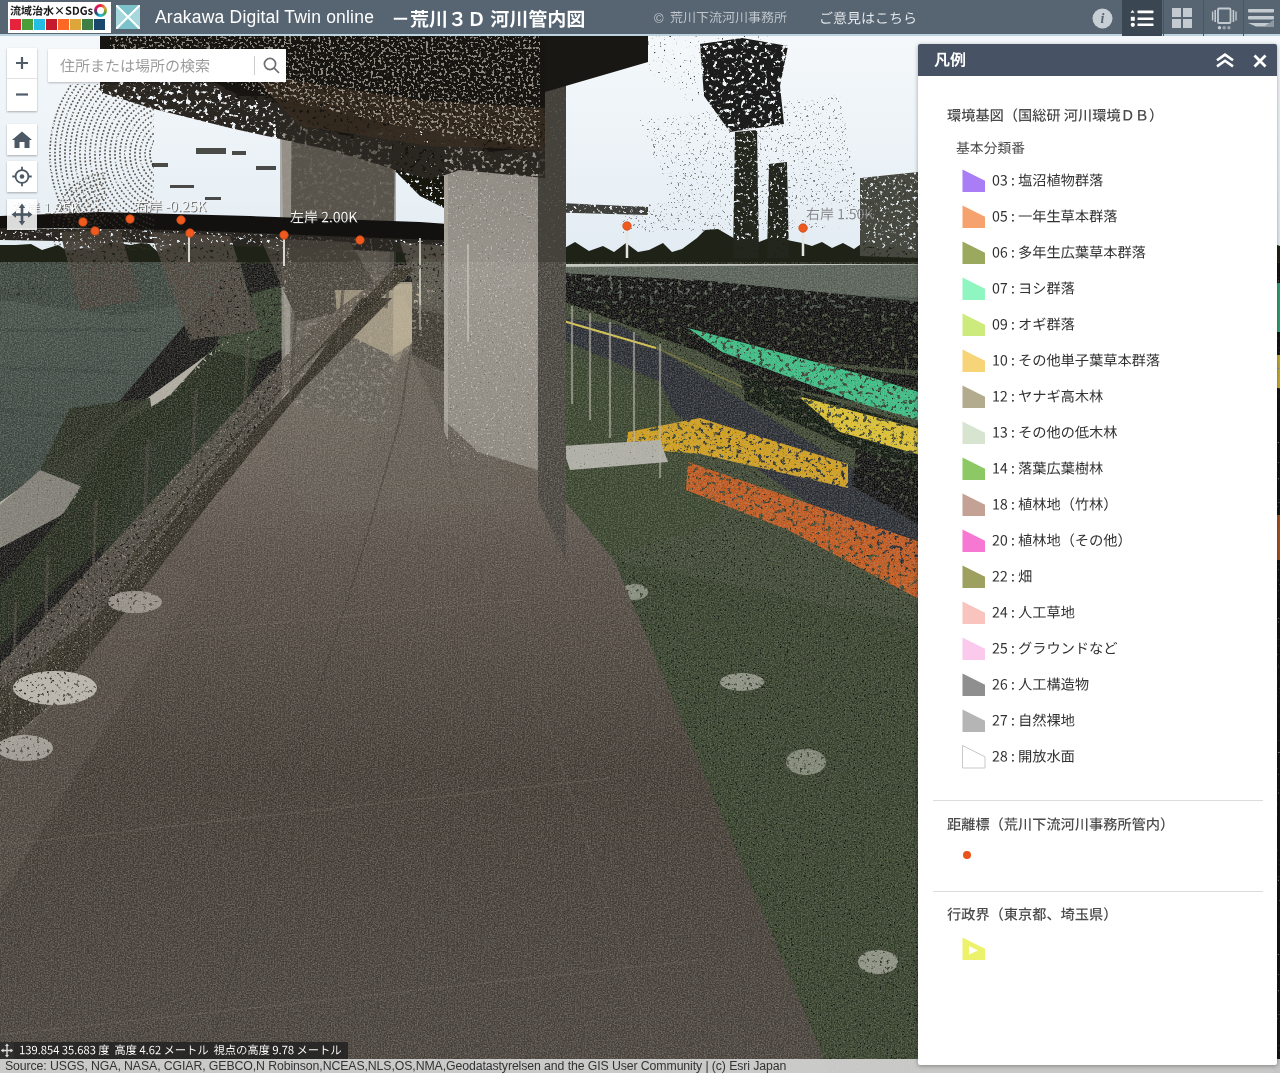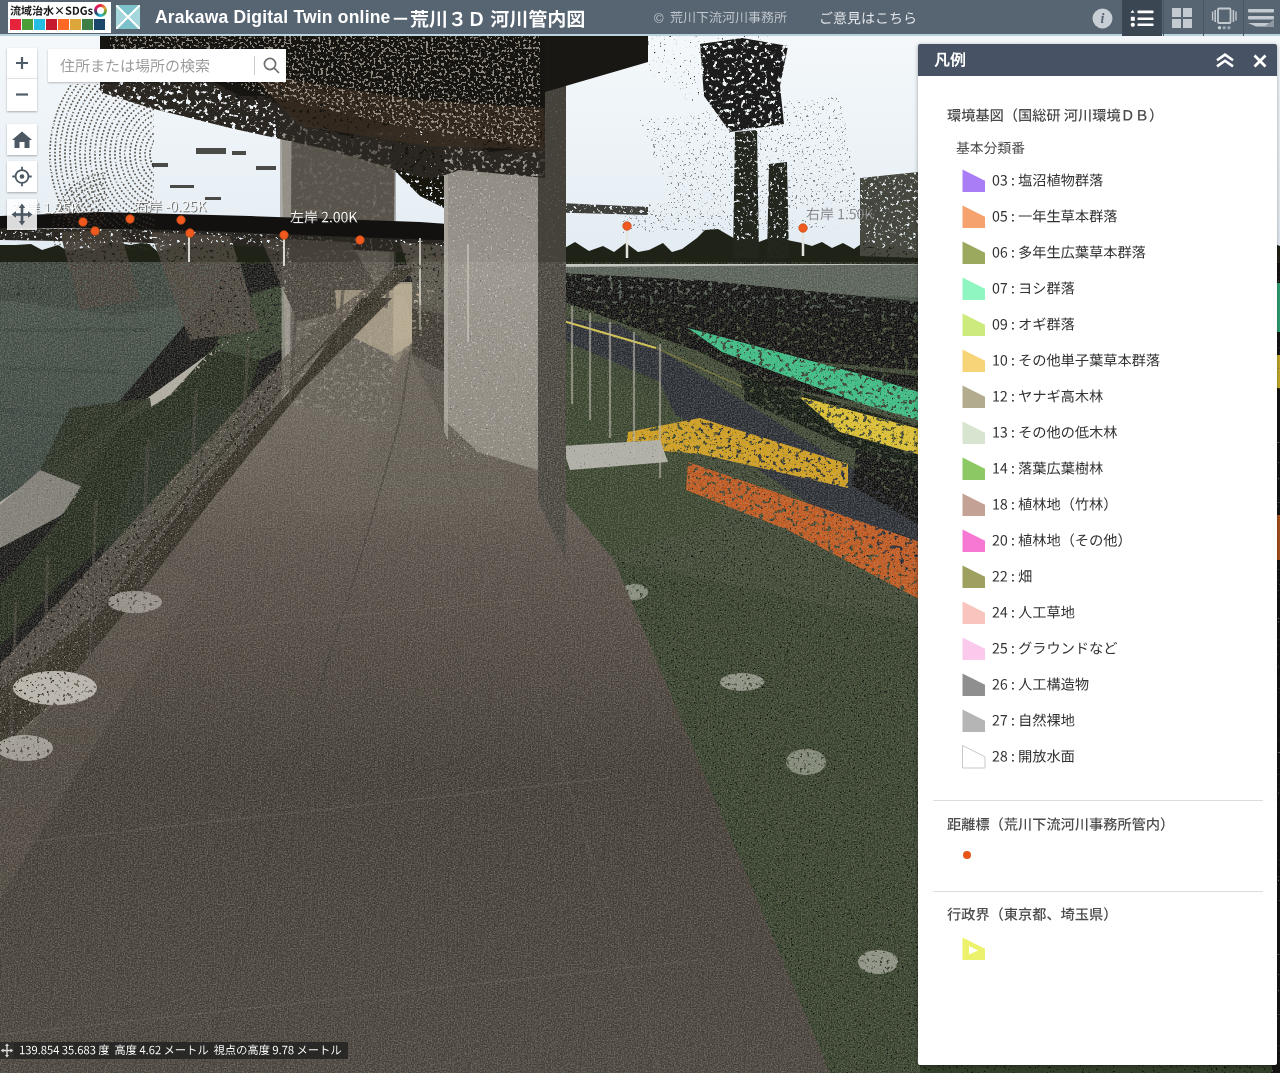--- a/index.html
+++ b/index.html
@@ -1,20 +1,20 @@
 <!DOCTYPE html>
 <html><head><meta charset="utf-8"><style>
 *{margin:0;padding:0;box-sizing:border-box}
 html,body{width:1280px;height:1073px;overflow:hidden;background:#dfe9f0;font-family:"Liberation Sans",sans-serif}
 #app{position:relative;width:1280px;height:1073px}
 #hdr{position:absolute;left:0;top:0;width:1280px;height:36px;background:#576573;border-bottom:2px solid #bad3de}
 .hbtn{position:absolute;top:0;height:36px;width:40px}
 #logo{position:absolute;left:8px;top:2px;width:103px;height:31px;background:#fff}
 #xlogo{position:absolute;left:116px;top:5px;width:24px;height:24px;background:#8fccd2}
-#title{position:absolute;left:155px;top:7px;color:#fff;font-size:17.5px;font-weight:bold;letter-spacing:0.2px}
+#title{position:absolute;left:155px;top:7px;color:#fff;font-size:17.5px;font-weight:normal;letter-spacing:0.2px}
 #copy{position:absolute;left:654px;top:11px;color:#c2c8cd;font-size:13px}
 .mapbtn{position:absolute;width:30px;background:#fff;box-shadow:0 1px 2px rgba(0,0,0,0.3)}
 #srch{position:absolute;left:48px;top:49px;width:238px;height:33px;background:#fff;box-shadow:0 1px 2px rgba(0,0,0,0.25)}
 #srchsep{position:absolute;left:254px;top:56px;width:1px;height:19px;background:#ccc}
 #panel{position:absolute;left:918px;top:44px;width:359px;height:1021px;background:#fff;border-radius:2px;box-shadow:0 1px 4px rgba(0,0,0,0.35)}
 #phead{position:absolute;left:0;top:0;width:359px;height:32px;background:#475364;border-radius:2px 2px 0 0}
 .pdiv{position:absolute;left:933px;width:330px;height:1px;background:#dcdcdc}
 #coordbar{position:absolute;left:14px;top:1042px;height:17px;background:rgba(34,34,34,0.85);color:#fff}
 #attrib{position:absolute;left:0;top:1059px;width:1280px;height:14px;background:rgba(213,213,213,0.92);color:#323232;font-size:12.3px;letter-spacing:-0.1px;line-height:15px;padding-left:5px;overflow:hidden}
 svg{display:block}
@@ -468,20 +468,21 @@
     </div>
 <div id="srch"></div>
     <div id="srchsep"></div>
 <svg style="position:absolute;left:60px;top:53.6px;overflow:visible" width="153" height="23" viewBox="0 -17.4 153 23">
       <path d="M5.1 -9.6H14.2V-8.5H5.1ZM5.6 -5.2H13.8V-4.2H5.6ZM4.7 -0.4H14.4V0.7H4.7ZM9.1 -9.3H10.2V0.3H9.1ZM7.1 -11.8 7.9 -12.6Q8.4 -12.3 9.1 -11.9Q9.7 -11.5 10.3 -11.1Q10.8 -10.7 11.2 -10.4L10.4 -9.5Q10.1 -9.8 9.5 -10.2Q9 -10.7 8.3 -11.1Q7.7 -11.5 7.1 -11.8ZM4.2 -12.6 5.2 -12.2Q4.7 -11 4 -9.7Q3.3 -8.5 2.5 -7.4Q1.8 -6.3 0.9 -5.5Q0.9 -5.6 0.8 -5.9Q0.6 -6.1 0.5 -6.3Q0.4 -6.5 0.3 -6.6Q1.1 -7.3 1.8 -8.3Q2.5 -9.2 3.1 -10.3Q3.7 -11.4 4.2 -12.6ZM2.6 -8.7 3.7 -9.8 3.7 -9.7V1.2H2.6Z M15.9 -11.8H22.4V-10.7H15.9ZM23.5 -7.5H29.5V-6.4H23.5ZM26.7 -6.8H27.8V1.2H26.7ZM23 -11.1 24.4 -10.8Q24.4 -10.6 24.1 -10.5V-7.1Q24.1 -6.2 24 -5.1Q24 -4.1 23.7 -3Q23.4 -1.9 22.9 -0.8Q22.4 0.3 21.6 1.2Q21.5 1 21.3 0.9Q21.2 0.7 21 0.6Q20.9 0.5 20.7 0.4Q21.5 -0.4 22 -1.4Q22.4 -2.3 22.6 -3.3Q22.9 -4.3 23 -5.3Q23 -6.3 23 -7.1ZM16.5 -9.2H17.5V-5.1Q17.5 -4.4 17.5 -3.6Q17.4 -2.7 17.3 -1.9Q17.2 -1 16.9 -0.2Q16.6 0.6 16.2 1.2Q16.1 1.1 16 1Q15.8 0.9 15.6 0.7Q15.5 0.6 15.3 0.5Q15.9 -0.3 16.1 -1.3Q16.3 -2.3 16.4 -3.3Q16.5 -4.3 16.5 -5.1ZM28.2 -12.4 29.2 -11.6Q28.4 -11.2 27.5 -10.9Q26.6 -10.6 25.6 -10.3Q24.6 -10 23.7 -9.8Q23.6 -10 23.5 -10.3Q23.4 -10.5 23.3 -10.7Q24.1 -10.9 25.1 -11.2Q26 -11.5 26.8 -11.8Q27.6 -12.1 28.2 -12.4ZM17.1 -9.2H22V-4.5H17.1V-5.5H20.9V-8.1H17.1Z M38.6 -11.9Q38.6 -11.7 38.5 -11.5Q38.5 -11.2 38.5 -10.9Q38.5 -10.7 38.5 -10.2Q38.5 -9.8 38.5 -9.2Q38.5 -8.6 38.5 -8.1Q38.5 -7.5 38.5 -7Q38.5 -6.3 38.5 -5.5Q38.6 -4.6 38.6 -3.9Q38.6 -3.1 38.7 -2.4Q38.7 -1.8 38.7 -1.4Q38.7 -0.9 38.5 -0.4Q38.2 0.1 37.6 0.4Q37 0.7 36.1 0.7Q34.4 0.7 33.6 0.1Q32.7 -0.4 32.7 -1.5Q32.7 -2.2 33.1 -2.7Q33.6 -3.2 34.3 -3.5Q35.1 -3.8 36.2 -3.8Q37.4 -3.8 38.4 -3.5Q39.5 -3.3 40.3 -2.8Q41.2 -2.4 41.9 -2Q42.5 -1.5 43 -1.1L42.3 -0.1Q41.8 -0.6 41.1 -1Q40.5 -1.5 39.7 -1.9Q38.9 -2.3 38 -2.6Q37.1 -2.8 36 -2.8Q35 -2.8 34.4 -2.5Q33.8 -2.1 33.8 -1.6Q33.8 -1.2 34.1 -1Q34.3 -0.7 34.7 -0.5Q35.2 -0.4 35.9 -0.4Q36.4 -0.4 36.7 -0.5Q37.1 -0.6 37.3 -0.9Q37.5 -1.2 37.5 -1.7Q37.5 -2.1 37.5 -2.8Q37.5 -3.5 37.4 -4.3Q37.4 -5.1 37.4 -5.8Q37.4 -6.5 37.4 -7Q37.4 -7.5 37.4 -8.1Q37.4 -8.6 37.4 -9.1Q37.4 -9.7 37.4 -10.1Q37.4 -10.6 37.4 -11Q37.4 -11.2 37.4 -11.5Q37.4 -11.8 37.3 -11.9ZM32.9 -10.3Q33.2 -10.2 33.7 -10.2Q34.2 -10.1 34.8 -10Q35.3 -10 35.8 -10Q36.3 -9.9 36.7 -9.9Q38.1 -9.9 39.6 -10.1Q41.1 -10.2 42.6 -10.4L42.5 -9.3Q41.7 -9.2 40.7 -9.1Q39.8 -9 38.7 -9Q37.7 -8.9 36.7 -8.9Q36.2 -8.9 35.5 -9Q34.7 -9 34 -9.1Q33.3 -9.1 32.9 -9.2ZM32.8 -7.1Q33.2 -7 33.7 -7Q34.2 -6.9 34.7 -6.9Q35.2 -6.9 35.7 -6.8Q36.2 -6.8 36.6 -6.8Q37.6 -6.8 38.7 -6.9Q39.7 -6.9 40.7 -7Q41.7 -7.1 42.7 -7.3L42.7 -6.1Q41.9 -6 41.2 -6Q40.4 -5.9 39.7 -5.8Q38.9 -5.8 38.2 -5.8Q37.4 -5.8 36.5 -5.8Q36 -5.8 35.4 -5.8Q34.7 -5.8 34 -5.9Q33.3 -5.9 32.8 -6Z M51.6 -11.8Q51.6 -11.6 51.5 -11.2Q51.4 -10.8 51.4 -10.6Q51.3 -10.1 51.1 -9.4Q51 -8.6 50.8 -7.9Q50.6 -7.1 50.4 -6.3Q50.2 -5.5 49.9 -4.6Q49.7 -3.7 49.3 -2.7Q49 -1.8 48.7 -0.9Q48.4 -0.1 48.1 0.5L46.8 0.1Q47.1 -0.5 47.5 -1.3Q47.8 -2.1 48.2 -3.1Q48.5 -4 48.8 -4.9Q49.1 -5.8 49.3 -6.6Q49.4 -7.1 49.6 -7.7Q49.7 -8.3 49.8 -8.9Q49.9 -9.4 50 -9.9Q50.1 -10.4 50.2 -10.7Q50.2 -11 50.2 -11.3Q50.2 -11.7 50.2 -11.9ZM48.3 -9.3Q49.1 -9.3 50.1 -9.4Q51.1 -9.5 52.1 -9.6Q53.1 -9.8 54 -10V-8.9Q53.1 -8.6 52.1 -8.5Q51.1 -8.3 50.1 -8.3Q49.1 -8.2 48.3 -8.2Q47.8 -8.2 47.4 -8.2Q47 -8.2 46.6 -8.2L46.5 -9.4Q47.1 -9.3 47.5 -9.3Q47.9 -9.3 48.3 -9.3ZM53.1 -7.2Q53.7 -7.3 54.4 -7.3Q55.1 -7.4 55.8 -7.4Q56.5 -7.4 57.1 -7.3Q57.8 -7.3 58.4 -7.2L58.4 -6.1Q57.8 -6.2 57.1 -6.2Q56.5 -6.3 55.8 -6.3Q55.1 -6.3 54.4 -6.2Q53.8 -6.2 53.1 -6.1ZM53.4 -3.6Q53.3 -3.2 53.2 -2.9Q53.2 -2.5 53.2 -2.2Q53.2 -2 53.3 -1.7Q53.4 -1.5 53.6 -1.3Q53.9 -1.1 54.4 -1Q54.9 -0.8 55.7 -0.8Q56.4 -0.8 57.2 -0.9Q57.9 -1 58.6 -1.1L58.6 0.1Q58 0.2 57.2 0.2Q56.5 0.3 55.7 0.3Q53.9 0.3 53 -0.3Q52 -0.8 52 -1.9Q52 -2.4 52.1 -2.8Q52.2 -3.2 52.3 -3.7Z M66 -8.9Q66.6 -8.8 67.2 -8.8Q67.9 -8.7 68.5 -8.7Q69.9 -8.7 71.2 -8.8Q72.6 -9 73.7 -9.2V-8Q72.5 -7.8 71.2 -7.7Q69.8 -7.6 68.5 -7.6Q67.9 -7.6 67.3 -7.7Q66.6 -7.7 66 -7.7ZM71.2 -11.6Q71.2 -11.3 71.2 -11.1Q71.2 -10.9 71.1 -10.7Q71.1 -10.4 71.1 -10Q71.1 -9.5 71.1 -9.1Q71.1 -8.6 71.1 -8.1Q71.1 -7.3 71.1 -6.4Q71.2 -5.6 71.2 -4.8Q71.3 -4 71.3 -3.3Q71.3 -2.5 71.3 -2Q71.3 -1.5 71.2 -1.1Q71.1 -0.6 70.8 -0.3Q70.5 0.1 70 0.3Q69.5 0.5 68.7 0.5Q67.2 0.5 66.4 -0.1Q65.6 -0.7 65.6 -1.7Q65.6 -2.3 66 -2.8Q66.3 -3.3 67 -3.6Q67.7 -3.9 68.7 -3.9Q69.7 -3.9 70.5 -3.7Q71.3 -3.5 71.9 -3.2Q72.6 -2.8 73.2 -2.4Q73.8 -2 74.2 -1.5L73.6 -0.5Q72.8 -1.3 72 -1.8Q71.2 -2.4 70.4 -2.7Q69.6 -3 68.6 -3Q67.8 -3 67.2 -2.7Q66.7 -2.3 66.7 -1.8Q66.7 -1.2 67.2 -0.9Q67.7 -0.6 68.5 -0.6Q69.2 -0.6 69.5 -0.8Q69.9 -1 70 -1.4Q70.2 -1.8 70.2 -2.3Q70.2 -2.7 70.1 -3.3Q70.1 -4 70 -4.9Q70 -5.7 70 -6.5Q69.9 -7.4 69.9 -8.1Q69.9 -8.9 69.9 -9.6Q69.9 -10.2 69.9 -10.6Q69.9 -10.8 69.9 -11.1Q69.9 -11.4 69.9 -11.6ZM63.8 -11.5Q63.8 -11.3 63.7 -11.1Q63.7 -11 63.6 -10.8Q63.6 -10.6 63.6 -10.4Q63.5 -10 63.4 -9.4Q63.3 -8.9 63.2 -8.2Q63.1 -7.5 63 -6.8Q62.9 -6.2 62.9 -5.5Q62.8 -4.9 62.8 -4.4Q62.8 -3.9 62.9 -3.4Q62.9 -2.9 63 -2.3Q63.1 -2.7 63.2 -3Q63.4 -3.4 63.5 -3.8Q63.7 -4.2 63.8 -4.5L64.4 -4Q64.3 -3.5 64 -2.9Q63.8 -2.3 63.6 -1.7Q63.5 -1.1 63.4 -0.7Q63.3 -0.6 63.3 -0.4Q63.3 -0.2 63.3 -0Q63.3 0.1 63.3 0.2Q63.3 0.4 63.4 0.5L62.3 0.6Q62.1 -0.3 61.9 -1.5Q61.7 -2.7 61.7 -4.2Q61.7 -5 61.8 -5.9Q61.9 -6.8 62 -7.7Q62.1 -8.6 62.2 -9.3Q62.3 -10 62.4 -10.5Q62.4 -10.8 62.5 -11Q62.5 -11.3 62.5 -11.6Z M80 -6.4H89.4V-5.5H80ZM81.7 -4.4H88.2V-3.5H81.7ZM82.4 -6.1 83.4 -5.8Q82.8 -4.6 81.8 -3.5Q80.9 -2.5 79.8 -1.8Q79.8 -1.8 79.6 -2Q79.5 -2.1 79.3 -2.3Q79.2 -2.4 79.1 -2.5Q80.1 -3.1 81 -4Q81.9 -5 82.4 -6.1ZM88 -4.4H89Q89 -4.4 89 -4.2Q89 -4.1 89 -4Q88.9 -2.4 88.8 -1.4Q88.6 -0.5 88.5 0Q88.3 0.5 88.1 0.8Q87.9 1 87.7 1Q87.5 1.1 87.3 1.1Q87 1.2 86.6 1.2Q86.2 1.2 85.8 1.1Q85.8 0.9 85.7 0.7Q85.6 0.4 85.5 0.2Q85.9 0.3 86.3 0.3Q86.6 0.3 86.8 0.3Q86.9 0.3 87.1 0.3Q87.2 0.2 87.2 0.1Q87.4 -0 87.5 -0.5Q87.7 -1 87.8 -1.9Q87.9 -2.8 88 -4.2ZM82.5 -9.3V-8.1H87.3V-9.3ZM82.5 -11.3V-10.1H87.3V-11.3ZM81.4 -12.2H88.3V-7.3H81.4ZM75.8 -9.4H80.2V-8.3H75.8ZM77.5 -12.5H78.6V-3.3H77.5ZM75.5 -2.7Q76.1 -2.9 76.8 -3.2Q77.6 -3.6 78.4 -4Q79.3 -4.3 80.1 -4.7L80.4 -3.7Q79.2 -3.2 78.1 -2.6Q76.9 -2 75.9 -1.5ZM86.1 -4.2 86.9 -3.8Q86.6 -2.9 86.1 -1.9Q85.6 -0.9 85 -0.1Q84.4 0.7 83.7 1.3Q83.5 1.1 83.3 0.9Q83.1 0.7 82.8 0.6Q83.6 0.1 84.2 -0.6Q84.8 -1.4 85.3 -2.4Q85.8 -3.3 86.1 -4.2ZM83.7 -4.2 84.5 -3.7Q84.1 -2.9 83.5 -2.1Q82.9 -1.3 82.2 -0.6Q81.4 0.1 80.7 0.6Q80.6 0.4 80.3 0.2Q80.1 0 79.9 -0.1Q80.7 -0.5 81.4 -1.2Q82.1 -1.8 82.7 -2.6Q83.4 -3.4 83.7 -4.2Z M90.9 -11.8H97.4V-10.7H90.9ZM98.5 -7.5H104.5V-6.4H98.5ZM101.7 -6.8H102.8V1.2H101.7ZM98 -11.1 99.4 -10.8Q99.4 -10.6 99.1 -10.5V-7.1Q99.1 -6.2 99 -5.1Q99 -4.1 98.7 -3Q98.4 -1.9 97.9 -0.8Q97.4 0.3 96.6 1.2Q96.5 1 96.3 0.9Q96.2 0.7 96 0.6Q95.9 0.5 95.7 0.4Q96.5 -0.4 97 -1.4Q97.4 -2.3 97.6 -3.3Q97.9 -4.3 98 -5.3Q98 -6.3 98 -7.1ZM91.5 -9.2H92.5V-5.1Q92.5 -4.4 92.5 -3.6Q92.4 -2.7 92.3 -1.9Q92.2 -1 91.9 -0.2Q91.6 0.6 91.2 1.2Q91.1 1.1 91 1Q90.8 0.9 90.6 0.7Q90.5 0.6 90.3 0.5Q90.9 -0.3 91.1 -1.3Q91.3 -2.3 91.4 -3.3Q91.5 -4.3 91.5 -5.1ZM103.2 -12.4 104.2 -11.6Q103.4 -11.2 102.5 -10.9Q101.6 -10.6 100.6 -10.3Q99.6 -10 98.7 -9.8Q98.6 -10 98.5 -10.3Q98.4 -10.5 98.3 -10.7Q99.1 -10.9 100.1 -11.2Q101 -11.5 101.8 -11.8Q102.6 -12.1 103.2 -12.4ZM92.1 -9.2H97V-4.5H92.1V-5.5H95.9V-8.1H92.1Z M113.5 -10.2Q113.3 -9.1 113.1 -7.8Q112.8 -6.5 112.5 -5.3Q112 -3.8 111.5 -2.7Q110.9 -1.7 110.3 -1.2Q109.7 -0.7 109 -0.7Q108.3 -0.7 107.7 -1.1Q107.1 -1.6 106.7 -2.5Q106.3 -3.4 106.3 -4.7Q106.3 -5.9 106.8 -7Q107.3 -8.1 108.2 -8.9Q109.1 -9.8 110.3 -10.3Q111.5 -10.8 112.9 -10.8Q114.2 -10.8 115.3 -10.3Q116.3 -9.9 117.1 -9.1Q117.8 -8.4 118.2 -7.4Q118.6 -6.4 118.6 -5.2Q118.6 -3.7 118 -2.5Q117.3 -1.3 116 -0.5Q114.8 0.2 113 0.5L112.3 -0.7Q112.7 -0.7 113 -0.7Q113.3 -0.8 113.6 -0.8Q114.3 -1 115 -1.4Q115.7 -1.7 116.2 -2.3Q116.8 -2.8 117.1 -3.6Q117.4 -4.3 117.4 -5.3Q117.4 -6.2 117.1 -7Q116.8 -7.8 116.2 -8.4Q115.6 -9 114.8 -9.3Q113.9 -9.7 112.9 -9.7Q111.6 -9.7 110.6 -9.2Q109.6 -8.8 108.9 -8Q108.2 -7.3 107.9 -6.5Q107.5 -5.6 107.5 -4.8Q107.5 -3.8 107.7 -3.2Q108 -2.6 108.3 -2.3Q108.7 -2 109 -2Q109.4 -2 109.8 -2.4Q110.1 -2.7 110.5 -3.5Q110.9 -4.3 111.3 -5.6Q111.6 -6.7 111.9 -7.9Q112.1 -9.1 112.2 -10.3Z M120.8 -9.4H125.6V-8.3H120.8ZM122.9 -12.6H123.9V1.2H122.9ZM122.9 -8.7 123.6 -8.5Q123.4 -7.6 123.1 -6.6Q122.9 -5.7 122.5 -4.7Q122.2 -3.8 121.8 -3Q121.4 -2.2 121 -1.6Q120.9 -1.9 120.8 -2.1Q120.6 -2.4 120.5 -2.6Q120.8 -3.1 121.2 -3.8Q121.6 -4.5 121.9 -5.4Q122.2 -6.2 122.5 -7.1Q122.7 -7.9 122.9 -8.7ZM123.9 -7.3Q124 -7.1 124.3 -6.8Q124.5 -6.4 124.9 -6Q125.2 -5.5 125.4 -5.1Q125.7 -4.8 125.8 -4.6L125.1 -3.7Q125 -4 124.8 -4.4Q124.6 -4.8 124.3 -5.3Q124 -5.8 123.8 -6.2Q123.5 -6.6 123.4 -6.8ZM127.1 -9.1H132.8V-8.1H127.1ZM129.9 -11.6Q129.5 -11 128.8 -10.3Q128.2 -9.6 127.4 -9.1Q126.6 -8.5 125.8 -8Q125.7 -8.2 125.5 -8.5Q125.4 -8.8 125.2 -8.9Q126.1 -9.4 126.9 -9.9Q127.6 -10.5 128.3 -11.2Q128.9 -11.9 129.3 -12.6H130.4Q130.9 -11.8 131.6 -11.1Q132.3 -10.5 133.1 -9.9Q133.9 -9.4 134.7 -9Q134.5 -8.9 134.4 -8.6Q134.2 -8.3 134.1 -8.1Q133.3 -8.5 132.5 -9Q131.7 -9.6 131 -10.3Q130.4 -10.9 129.9 -11.6ZM127.1 -5.8V-3.8H132.7V-5.8ZM126.1 -6.7H133.7V-2.8H126.1ZM129.3 -8.5H130.4V-4.5Q130.4 -3.7 130.2 -2.9Q130 -2.1 129.5 -1.3Q129 -0.5 128.1 0.1Q127.2 0.8 125.7 1.3Q125.6 1.1 125.5 1Q125.4 0.8 125.3 0.7Q125.2 0.5 125 0.4Q126.5 -0 127.3 -0.6Q128.2 -1.2 128.6 -1.8Q129 -2.5 129.2 -3.1Q129.3 -3.8 129.3 -4.5ZM130.5 -3.4Q131 -2.3 131.5 -1.6Q132.1 -0.9 132.9 -0.4Q133.6 -0 134.6 0.3Q134.4 0.5 134.2 0.8Q134 1 133.9 1.3Q132.9 0.9 132.1 0.3Q131.3 -0.2 130.6 -1.1Q130 -1.9 129.6 -3.2Z M141.9 -2.9H143V1.2H141.9ZM141.9 -12.6H143V-8.4H141.9ZM141.4 -8.1 142.4 -7.6Q141.8 -7 141 -6.4Q140.3 -5.8 139.6 -5.3L138.8 -5.8Q139.2 -6.1 139.7 -6.5Q140.2 -6.9 140.6 -7.4Q141.1 -7.8 141.4 -8.1ZM144.6 -7.2 145.6 -6.6Q144.8 -5.9 143.8 -5.2Q142.8 -4.5 141.7 -3.8Q140.7 -3.1 139.8 -2.6L139 -3.2Q139.7 -3.5 140.4 -4Q141.2 -4.5 141.9 -5.1Q142.7 -5.6 143.4 -6.1Q144.1 -6.7 144.6 -7.2ZM137.6 -5.9 138.4 -6.5Q138.9 -6.2 139.6 -5.9Q140.2 -5.5 140.7 -5.1Q141.3 -4.8 141.7 -4.5L140.9 -3.7Q140.5 -4.1 140 -4.4Q139.4 -4.8 138.8 -5.2Q138.2 -5.6 137.6 -5.9ZM144.4 -4.7 145.2 -5.3Q145.8 -4.9 146.6 -4.4Q147.3 -3.9 147.9 -3.4Q148.6 -2.9 149 -2.5L148.2 -1.9Q147.8 -2.3 147.2 -2.8Q146.5 -3.3 145.8 -3.8Q145.1 -4.3 144.4 -4.7ZM144.5 -1.5 145.3 -2Q146 -1.7 146.7 -1.3Q147.4 -0.9 148 -0.5Q148.7 -0 149.1 0.3L148.2 1Q147.8 0.6 147.2 0.2Q146.6 -0.2 145.8 -0.7Q145.1 -1.1 144.5 -1.5ZM136 -3.4Q137 -3.4 138.3 -3.4Q139.7 -3.4 141.2 -3.4Q142.7 -3.5 144.3 -3.5Q145.9 -3.5 147.5 -3.5L147.5 -2.7Q145.4 -2.6 143.3 -2.5Q141.2 -2.5 139.3 -2.4Q137.5 -2.4 136 -2.4ZM139.3 -2.1 140.4 -1.7Q139.9 -1.1 139.3 -0.6Q138.6 -0.2 137.9 0.3Q137.2 0.7 136.6 1Q136.5 0.9 136.3 0.8Q136.1 0.6 136 0.5Q135.8 0.3 135.7 0.3Q136.7 -0.2 137.7 -0.8Q138.7 -1.4 139.3 -2.1ZM136.1 -11.3H148.8V-10.3H136.1ZM136.1 -8.8H149V-6H147.8V-7.9H137.2V-6H136.1Z" fill="#9b9b9b"></path>
     </svg>
 <svg style="position:absolute;left:262px;top:56px" width="19" height="19" viewBox="0 0 19 19">
 <circle cx="8" cy="8" r="5.6" fill="none" stroke="#6e6e6e" stroke-width="1.7"></circle>
       <line x1="12.2" y1="12.2" x2="17" y2="17" stroke="#6e6e6e" stroke-width="1.7"></line>
     </svg>
+<div id="attrib">Source: USGS, NGA, NASA, CGIAR, GEBCO,N Robinson,NCEAS,NLS,OS,NMA,Geodatastyrelsen and the GIS User Community | (c) Esri Japan</div>
 <div id="panel">
       <div id="phead"></div>
     </div>
 <svg style="position:absolute;left:934px;top:47.4px;overflow:visible" width="35" height="25" viewBox="0 -18.6 35 25">
       <path d="M4.3 -12.9H11V-11H4.3ZM3.5 -12.9H5.5V-8Q5.5 -6.9 5.3 -5.6Q5.2 -4.4 4.8 -3Q4.5 -1.7 3.8 -0.6Q3.1 0.6 1.9 1.5Q1.7 1.3 1.5 1.1Q1.2 0.8 0.9 0.6Q0.6 0.3 0.4 0.2Q1.4 -0.7 2.1 -1.7Q2.7 -2.7 3 -3.8Q3.3 -4.9 3.4 -6Q3.5 -7 3.5 -8ZM10.1 -12.9H12V-1.7Q12 -1.1 12.1 -1Q12.2 -0.8 12.4 -0.8Q12.5 -0.8 12.6 -0.8Q12.7 -0.8 12.9 -0.8Q13 -0.8 13.2 -0.8Q13.3 -0.8 13.4 -0.8Q13.6 -0.8 13.7 -1.1Q13.8 -1.4 13.8 -2Q13.8 -2.7 13.9 -3.9Q14.2 -3.6 14.7 -3.3Q15.3 -3.1 15.7 -3Q15.6 -1.5 15.4 -0.7Q15.2 0.2 14.7 0.6Q14.3 1 13.6 1Q13.5 1 13.2 1Q13 1 12.8 1Q12.6 1 12.4 1Q12.2 1 12.1 1Q11.3 1 10.9 0.8Q10.4 0.5 10.3 -0.1Q10.1 -0.7 10.1 -1.8ZM5.4 -7.7 6.8 -8.8Q7.3 -8.2 7.9 -7.5Q8.5 -6.9 9.1 -6.2Q9.6 -5.6 10 -5.1L8.4 -3.8Q8.1 -4.3 7.6 -4.9Q7.1 -5.6 6.5 -6.3Q5.9 -7.1 5.4 -7.7Z M21 -12.9H26.7V-11.2H21ZM22.6 -9.5H25.3V-7.8H22.1ZM21.6 -5.1 22.4 -6.5Q22.8 -6.3 23.1 -6Q23.4 -5.8 23.7 -5.5Q24 -5.2 24.2 -5L23.4 -3.4Q23.2 -3.6 22.9 -3.9Q22.6 -4.2 22.3 -4.5Q21.9 -4.8 21.6 -5.1ZM26.6 -11.7H28.3V-2.4H26.6ZM29.3 -13.3H31V-0.7Q31 0 30.9 0.4Q30.7 0.9 30.3 1.1Q29.8 1.3 29.1 1.4Q28.5 1.4 27.5 1.4Q27.4 1.1 27.3 0.5Q27.1 -0 26.9 -0.4Q27.6 -0.4 28.1 -0.4Q28.7 -0.4 28.9 -0.4Q29.1 -0.4 29.2 -0.5Q29.3 -0.6 29.3 -0.7ZM22.2 -12.3 24 -12Q23.8 -10.9 23.6 -9.8Q23.3 -8.6 23 -7.5Q22.6 -6.3 22.1 -5.3Q21.6 -4.3 20.9 -3.5Q20.8 -3.7 20.6 -4Q20.4 -4.2 20.2 -4.5Q20 -4.7 19.8 -4.9Q20.3 -5.6 20.7 -6.5Q21.2 -7.3 21.4 -8.3Q21.7 -9.4 21.9 -10.4Q22.1 -11.4 22.2 -12.3ZM24.6 -9.5H24.9L25.2 -9.5L26.3 -9.2Q25.9 -5.3 24.7 -2.6Q23.5 0.1 21.6 1.4Q21.5 1.2 21.3 0.9Q21.1 0.6 20.8 0.4Q20.6 0.1 20.4 -0Q22.2 -1.2 23.2 -3.5Q24.3 -5.8 24.6 -9.1ZM19.4 -13.6 21.1 -13Q20.7 -11.7 20.1 -10.2Q19.4 -8.8 18.7 -7.5Q17.9 -6.3 17.1 -5.3Q17 -5.5 16.9 -5.9Q16.7 -6.3 16.5 -6.7Q16.3 -7.1 16.2 -7.4Q16.8 -8.2 17.4 -9.1Q18 -10.1 18.5 -11.3Q19 -12.4 19.4 -13.6ZM18.1 -9.2 19.8 -10.9 19.8 -10.9V1.4H18.1Z" fill="#ffffff"></path>
     </svg>
 <svg style="position:absolute;left:1215px;top:52px" width="20" height="17" viewBox="0 0 20 17" fill="none" stroke="#fff" stroke-width="2.6">
 <path d="M2,8.2 L10,2.6 L18,8.2"></path>
       <path d="M2,14.4 L10,8.8 L18,14.4"></path>
     </svg>

